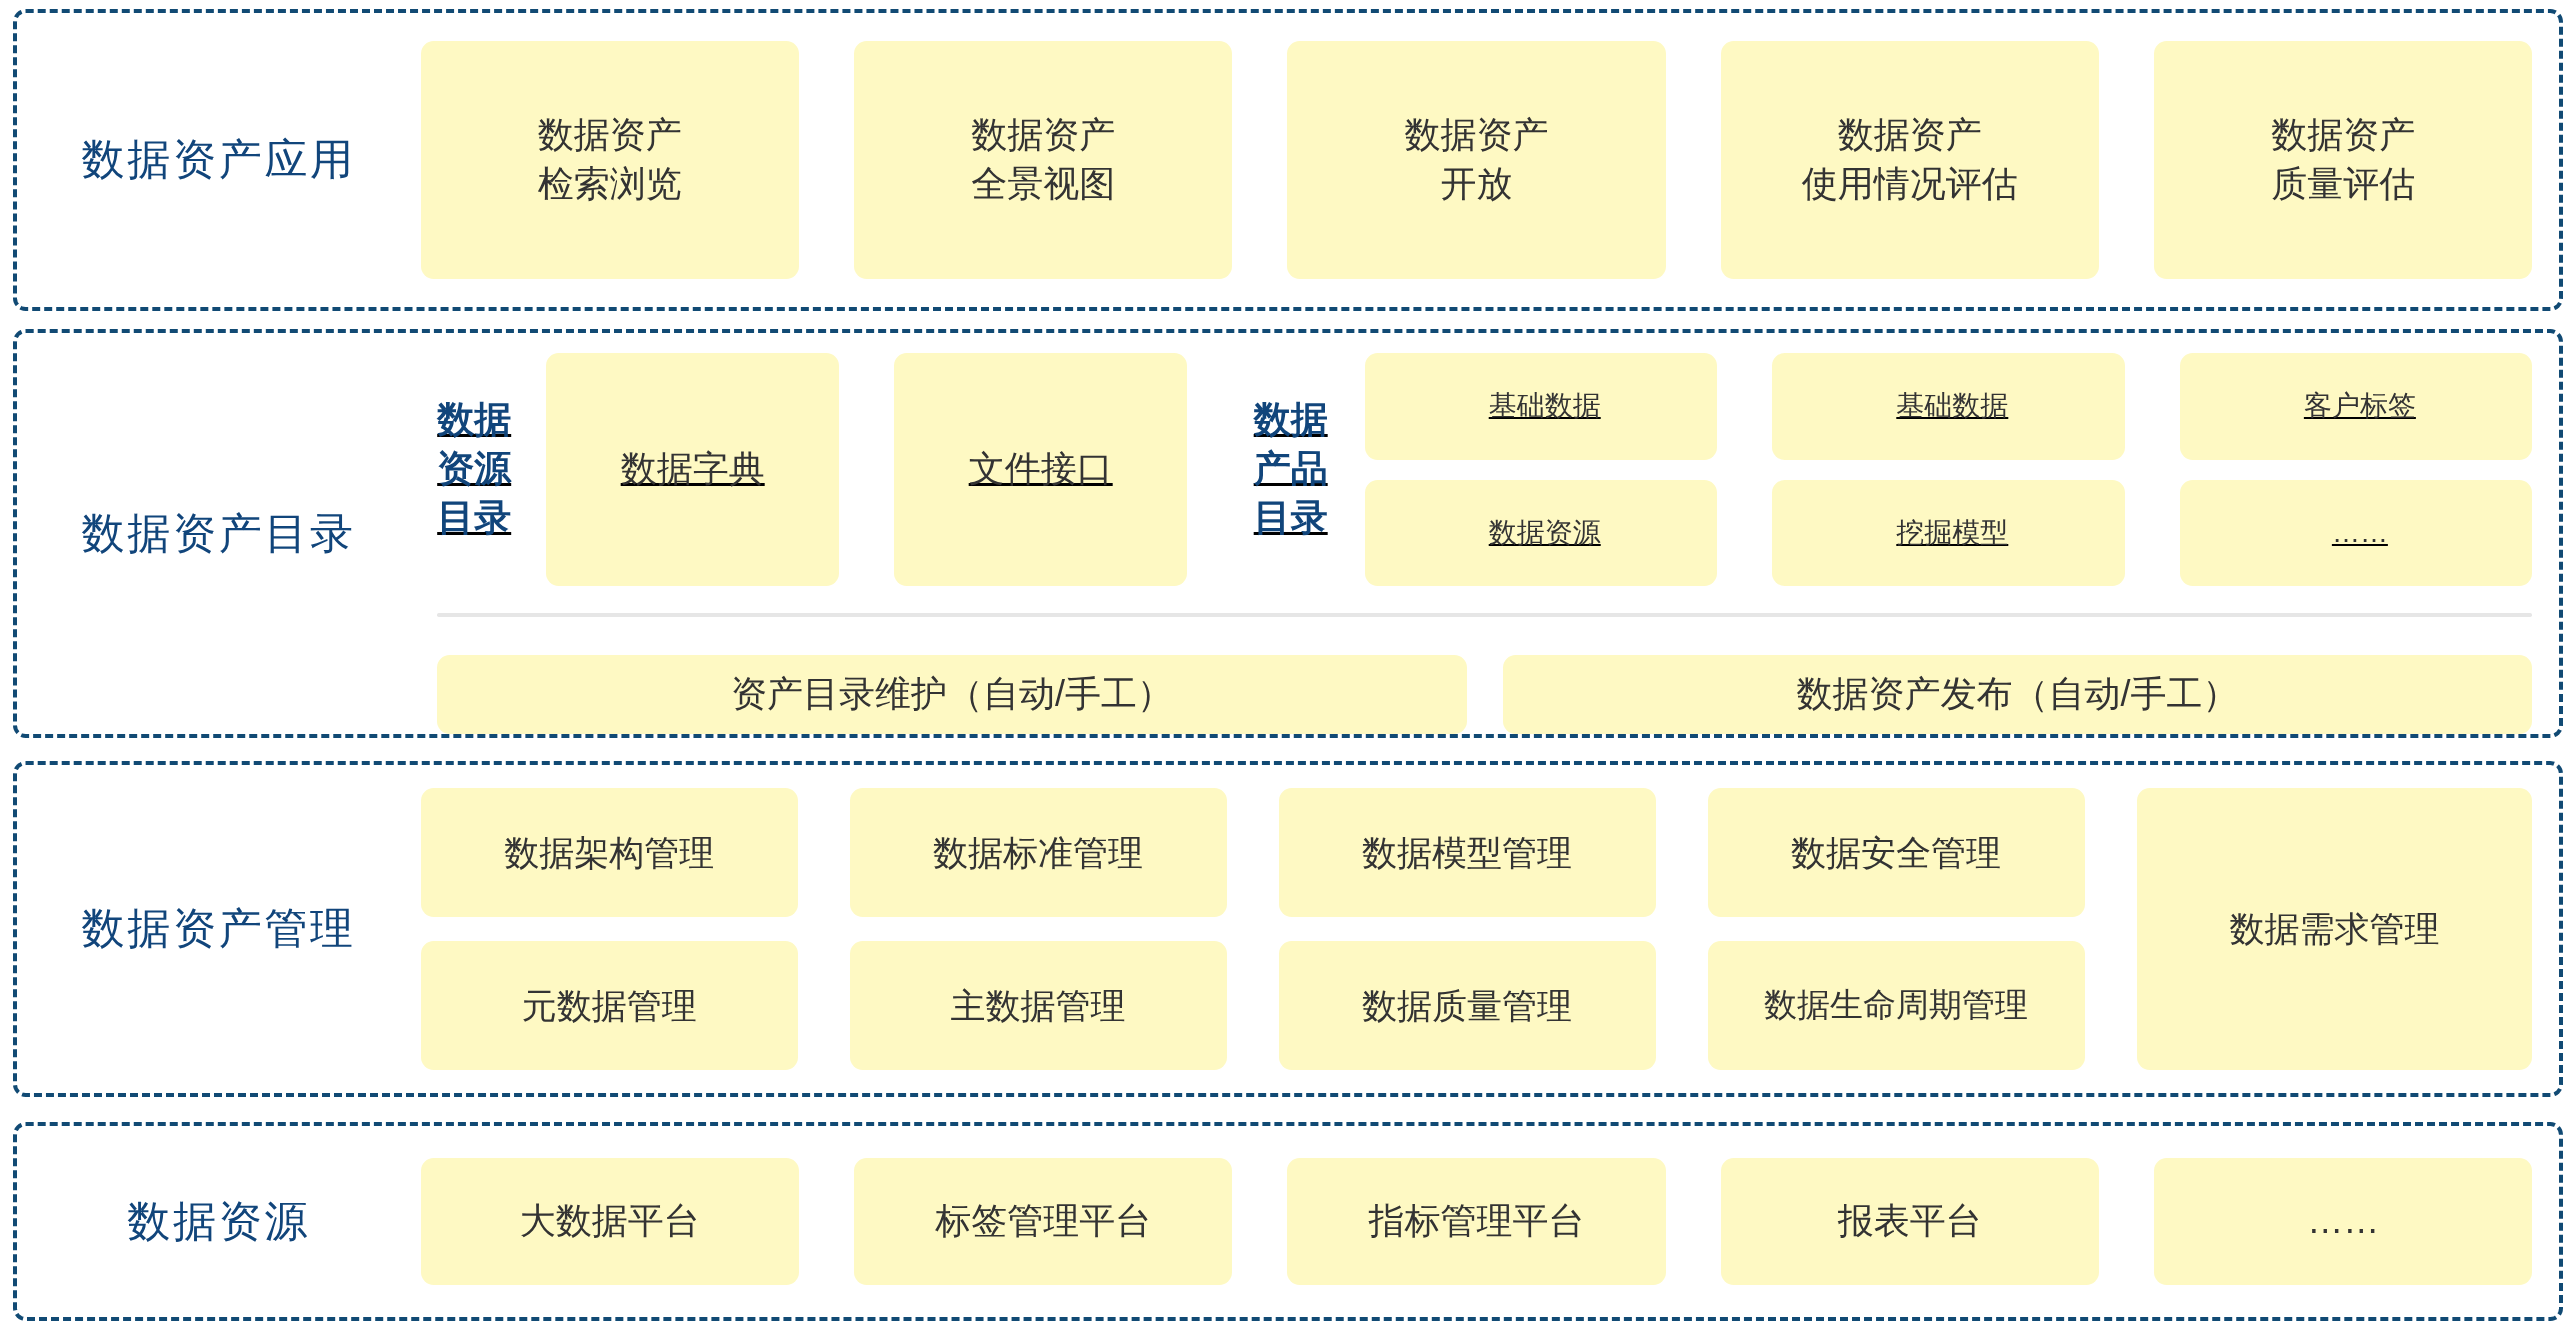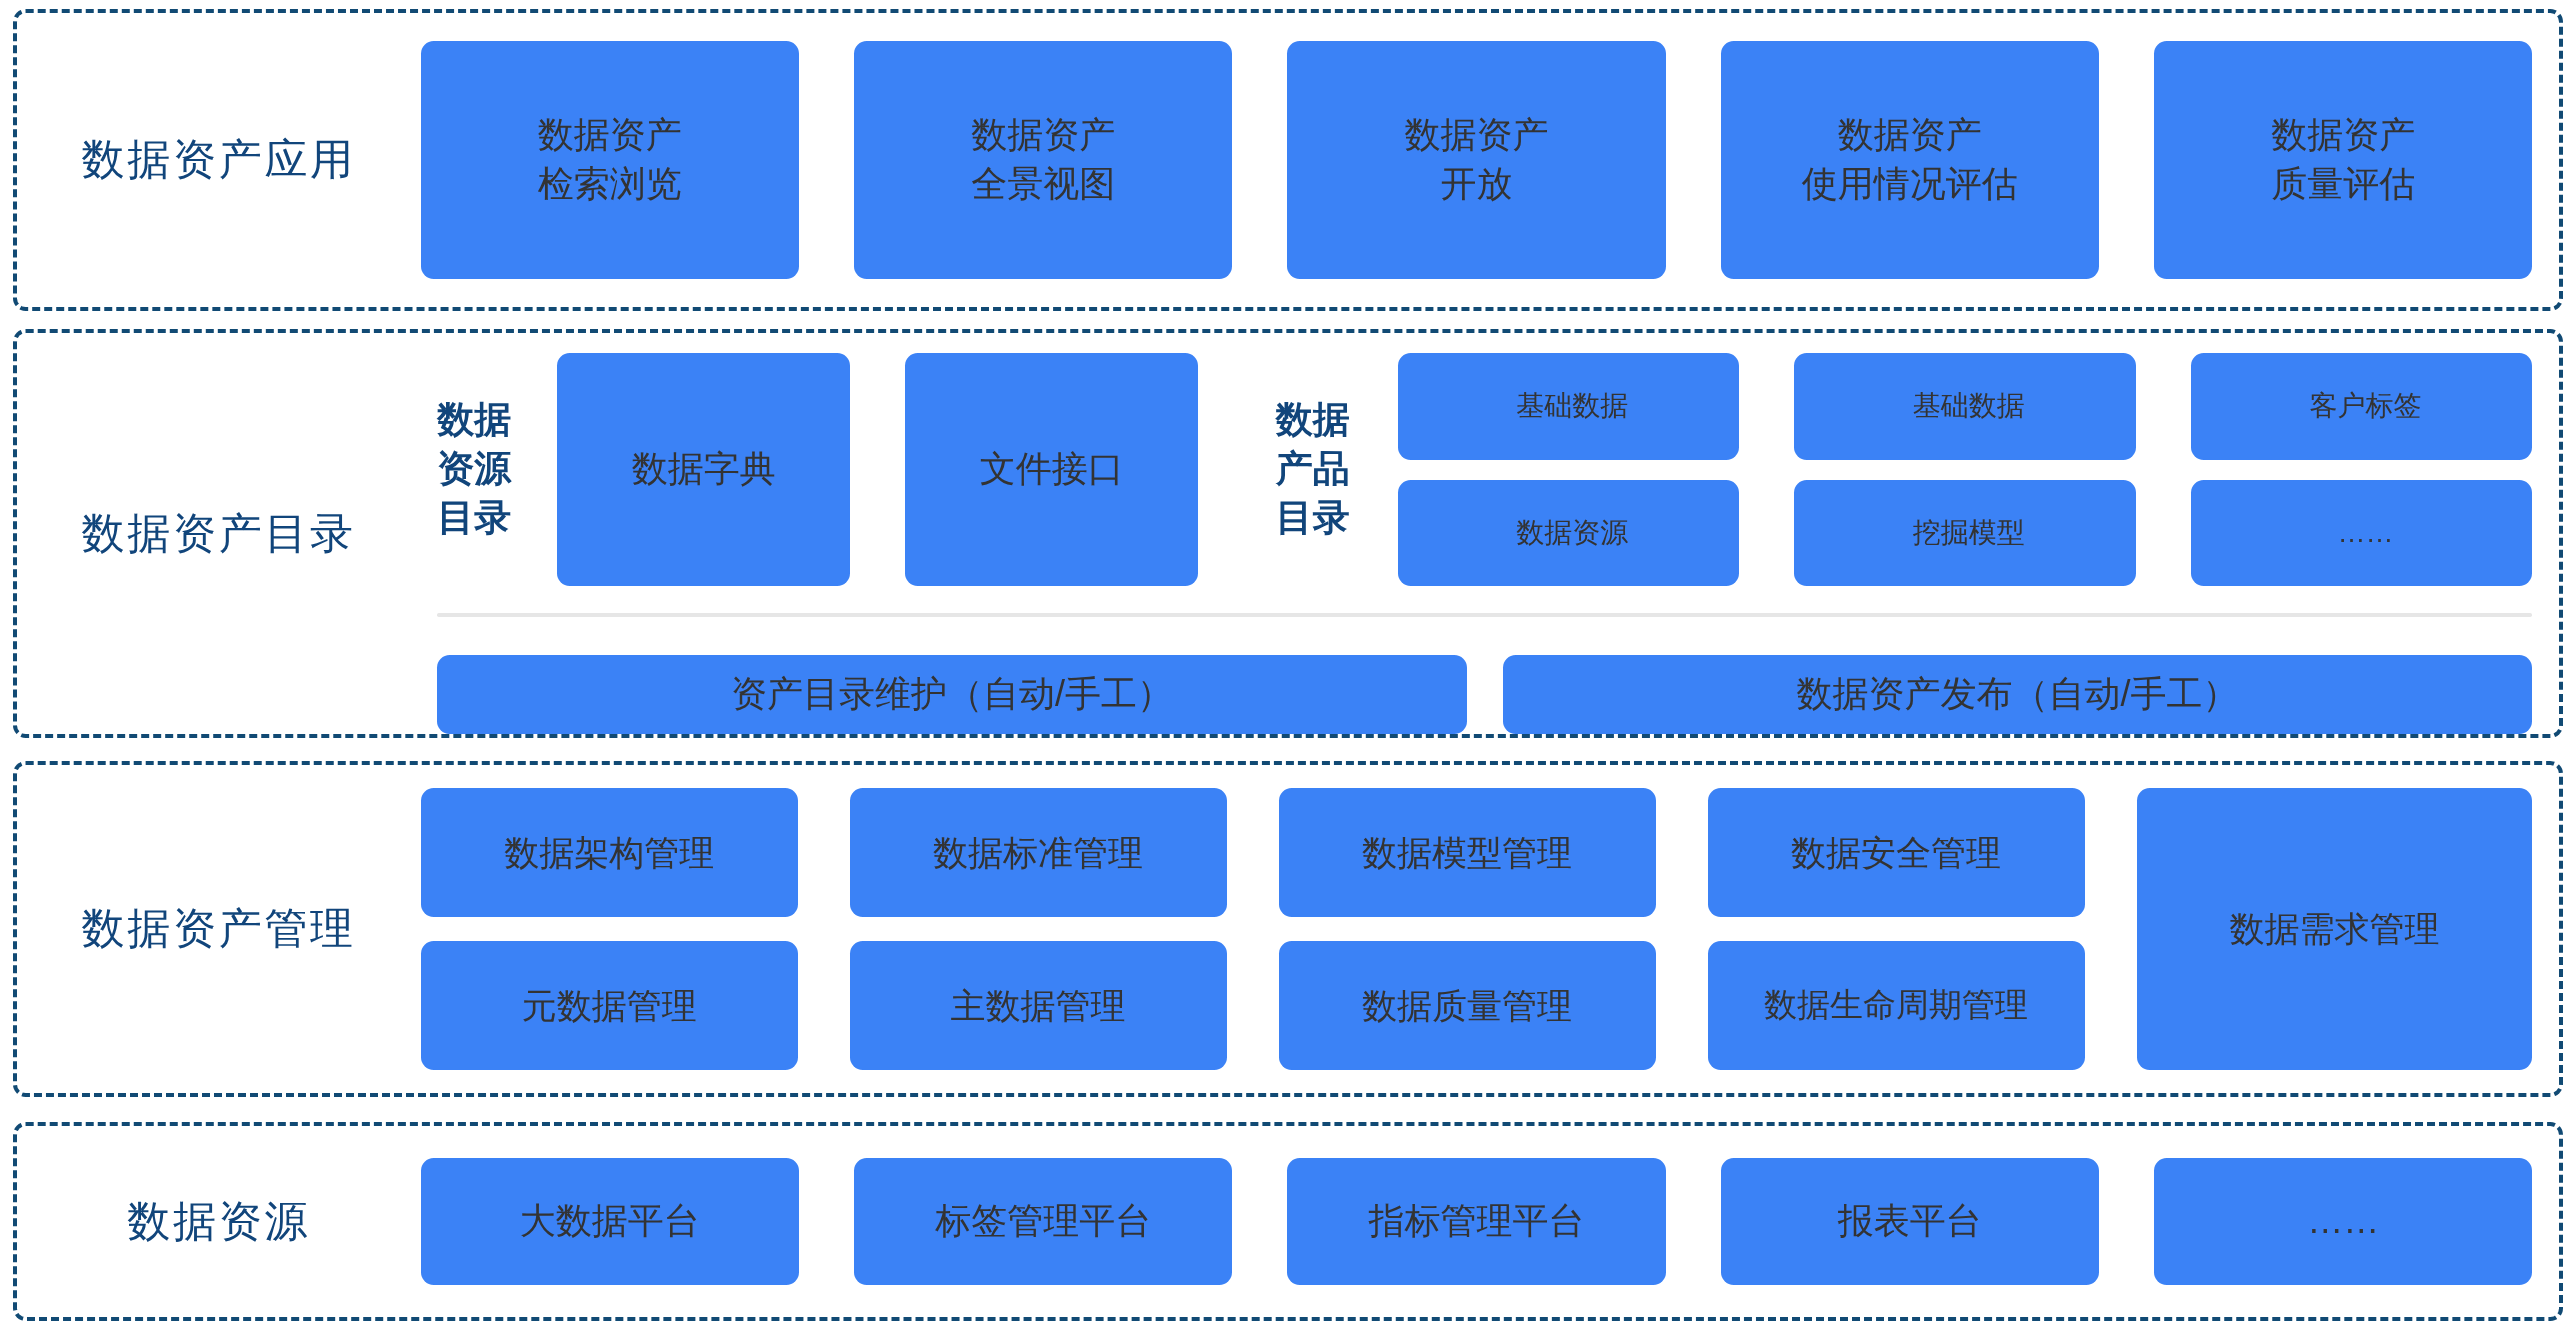--- a/index.html
+++ b/index.html
@@ -44,21 +44,21 @@
     flex:1 1 auto;
     display:flex;
     flex-direction:column;
     justify-content:center;
     padding-right:27px;
     box-sizing:border-box;
   }
 
   
   .tile{
-    background:#3b82f6;
+    background:#fef9c3;
     border-radius:12.7px;
     display:flex;
     align-items:center;
     justify-content:center;
     text-align:center;
     color:#333333;
     font-size:36px;
     line-height:1.35;
     box-sizing:border-box;
     padding:5.5px 7.3px;
@@ -73,22 +73,23 @@
     height:238px;
   }
   #row-app .tile{flex:1 1 0;}
 
   
   #row-catalog{top:329px;height:409px;}
   #row-catalog .panel-body{padding-right:27px;justify-content:flex-start;padding-top:20px;}
   .cat-top{
     display:flex;
     align-items:stretch;
-    gap:15px;
+    gap:4px;
     height:236px;
+    text-decoration:underline;
   }
   .vlabel{
     flex:0 0 auto;
     width:107px;
     display:flex;
     flex-direction:column;
     align-items:center;
     justify-content:center;
     color:#11457b;
     font-weight:bold;

